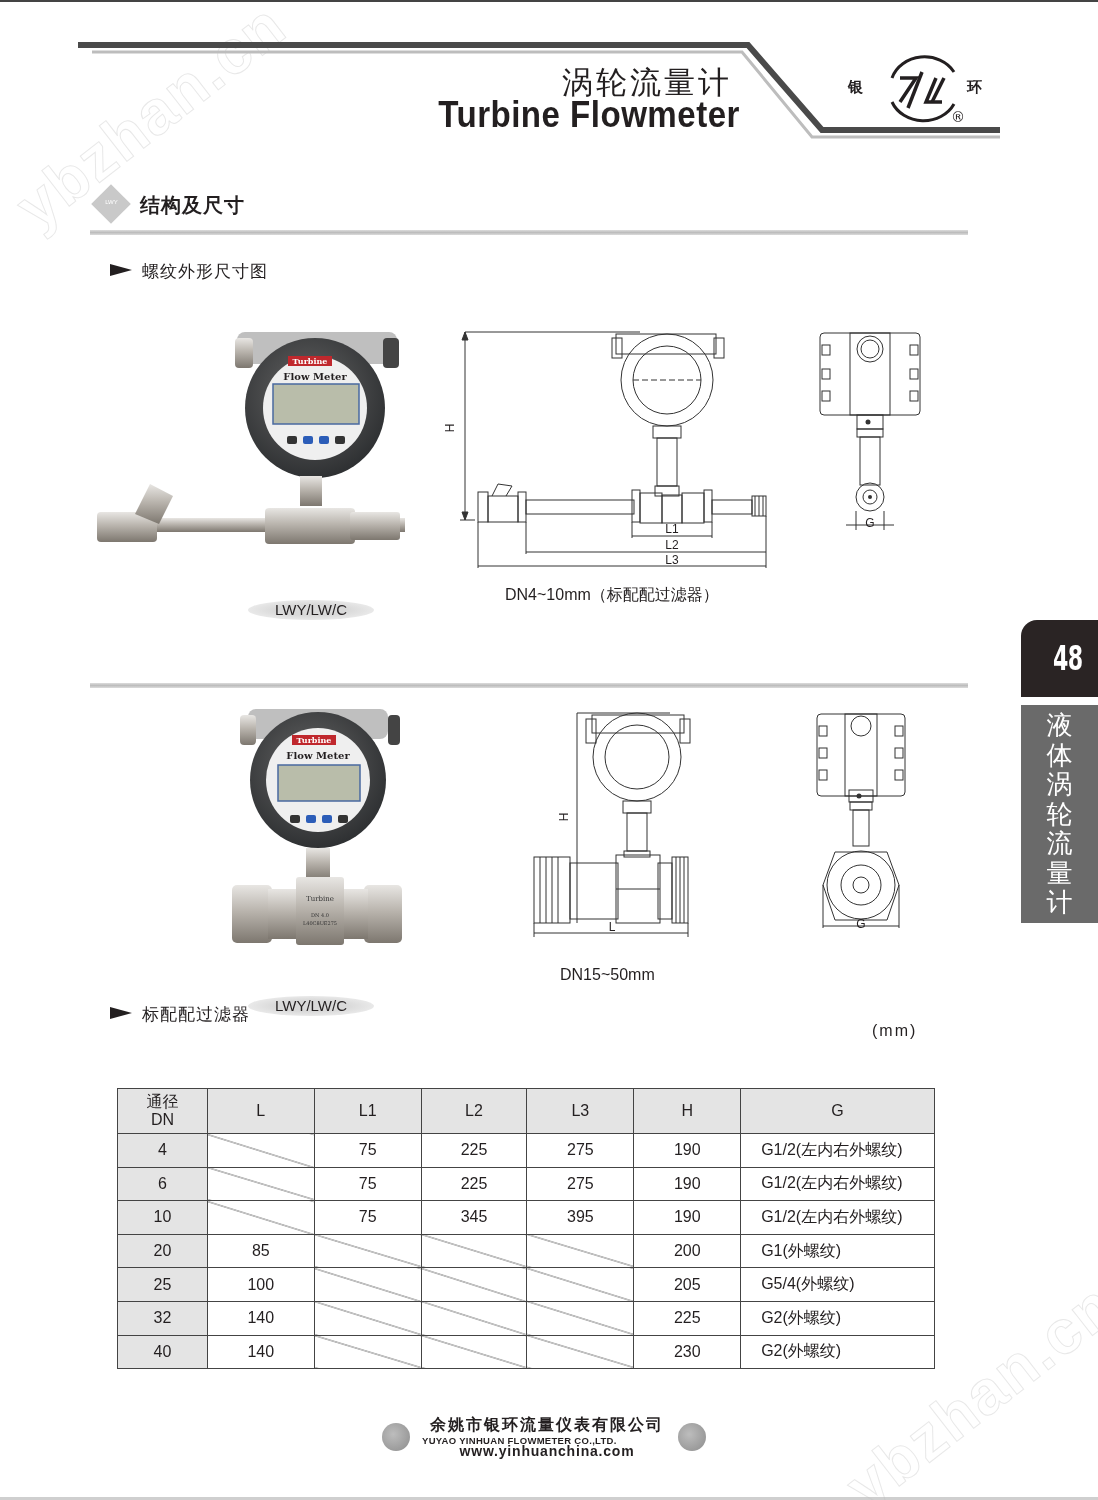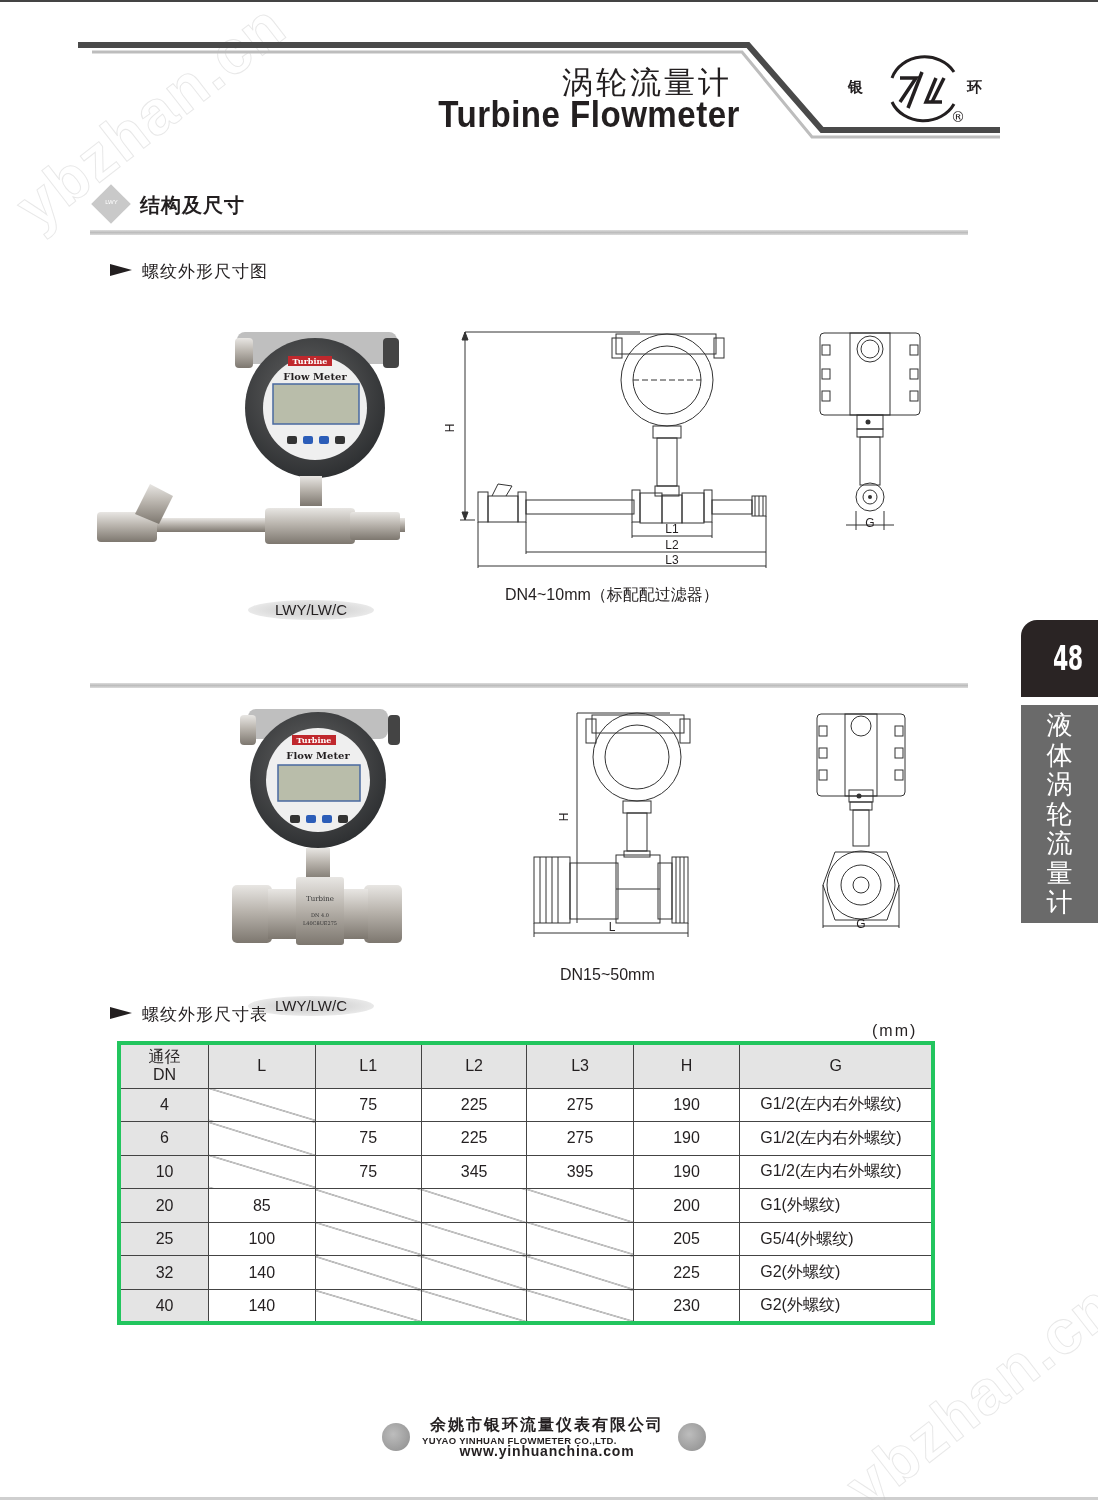--- a/index.html
+++ b/index.html
@@ -40,21 +40,21 @@
   .tab-label span { display: block; }
 
   
   .unit { position: absolute; left: 872px; top: 1022px; font-size: 16px; letter-spacing: 2px; }
   table.dims { position: absolute; left: 117px; top: 1041px; width: 818px; border-collapse: collapse; font-size: 16px; }
   table.dims td, table.dims th { border: 1px solid #444; height: 33.6px; text-align: center; font-weight: normal; position: relative; color: #231f20; }
   table.dims th { background: #e4e4e4; height: 45px; font-size: 16px; line-height: 18px; }
   table.dims td.dn { background: #e4e4e4; }
   table.dims td.g { text-align: left; padding-left: 20px; }
   table.dims td.slash { background-image: linear-gradient(to top right, transparent calc(50% - 0.7px), #555 50%, transparent calc(50% + 0.7px)); }
-  table.dims { border: 4px solid #22c55e; }
+  table.dims { border: 1px solid #22c55e; margin-top: 47px; }
 
   
   .footer { position: absolute; left: 380px; top: 1415px; width: 330px; height: 45px; }
   .f-dot { position: absolute; top: 8px; width: 28px; height: 28px; border-radius: 50%; background: radial-gradient(circle at 40% 40%, #bdbdbd, #8c8c8c); }
   .f-cn { position: absolute; left: 42px; top: 0; width: 250px; text-align: center; font-size: 16px; font-weight: bold; letter-spacing: 2px; font-family: "DejaVu Serif", serif; white-space: nowrap; }
   .f-en { position: absolute; left: 42px; top: 20px; width: 250px; text-align: left; font-size: 9.5px; font-weight: bold; letter-spacing: 0.3px; white-space: nowrap; }
   .f-url { position: absolute; left: 42px; top: 28px; width: 250px; text-align: center; font-size: 14px; font-weight: bold; letter-spacing: 0.8px; white-space: nowrap; }
 
   .wm { position: absolute; font-size: 62px; font-weight: bold; color: rgba(200,200,200,0.22); transform: rotate(-38deg); font-family: "Liberation Sans", sans-serif; white-space: nowrap; letter-spacing: 2px; -webkit-text-stroke: 1px rgba(190,190,190,0.35); color: transparent; }
 </style>
@@ -313,21 +313,21 @@
   <span>液</span>
   <span>体</span>
   <span>涡</span>
   <span>轮</span>
   <span>流</span>
   <span>量</span>
   <span>计</span>
 </div>
 
 <div class="subhead" style="top:1003px;">
-  <span class="arrow"></span><span>螺纹外形尺寸表</span>
+  <span class="arrow"></span><span>标配配过滤器</span>
 </div>
 <div class="unit">(mm)</div>
 
 <table class="dims">
   <colgroup>
     <col style="width:90px">
       <col style="width:107px">
       <col style="width:107px">
       <col style="width:106px">
       <col style="width:107px">

